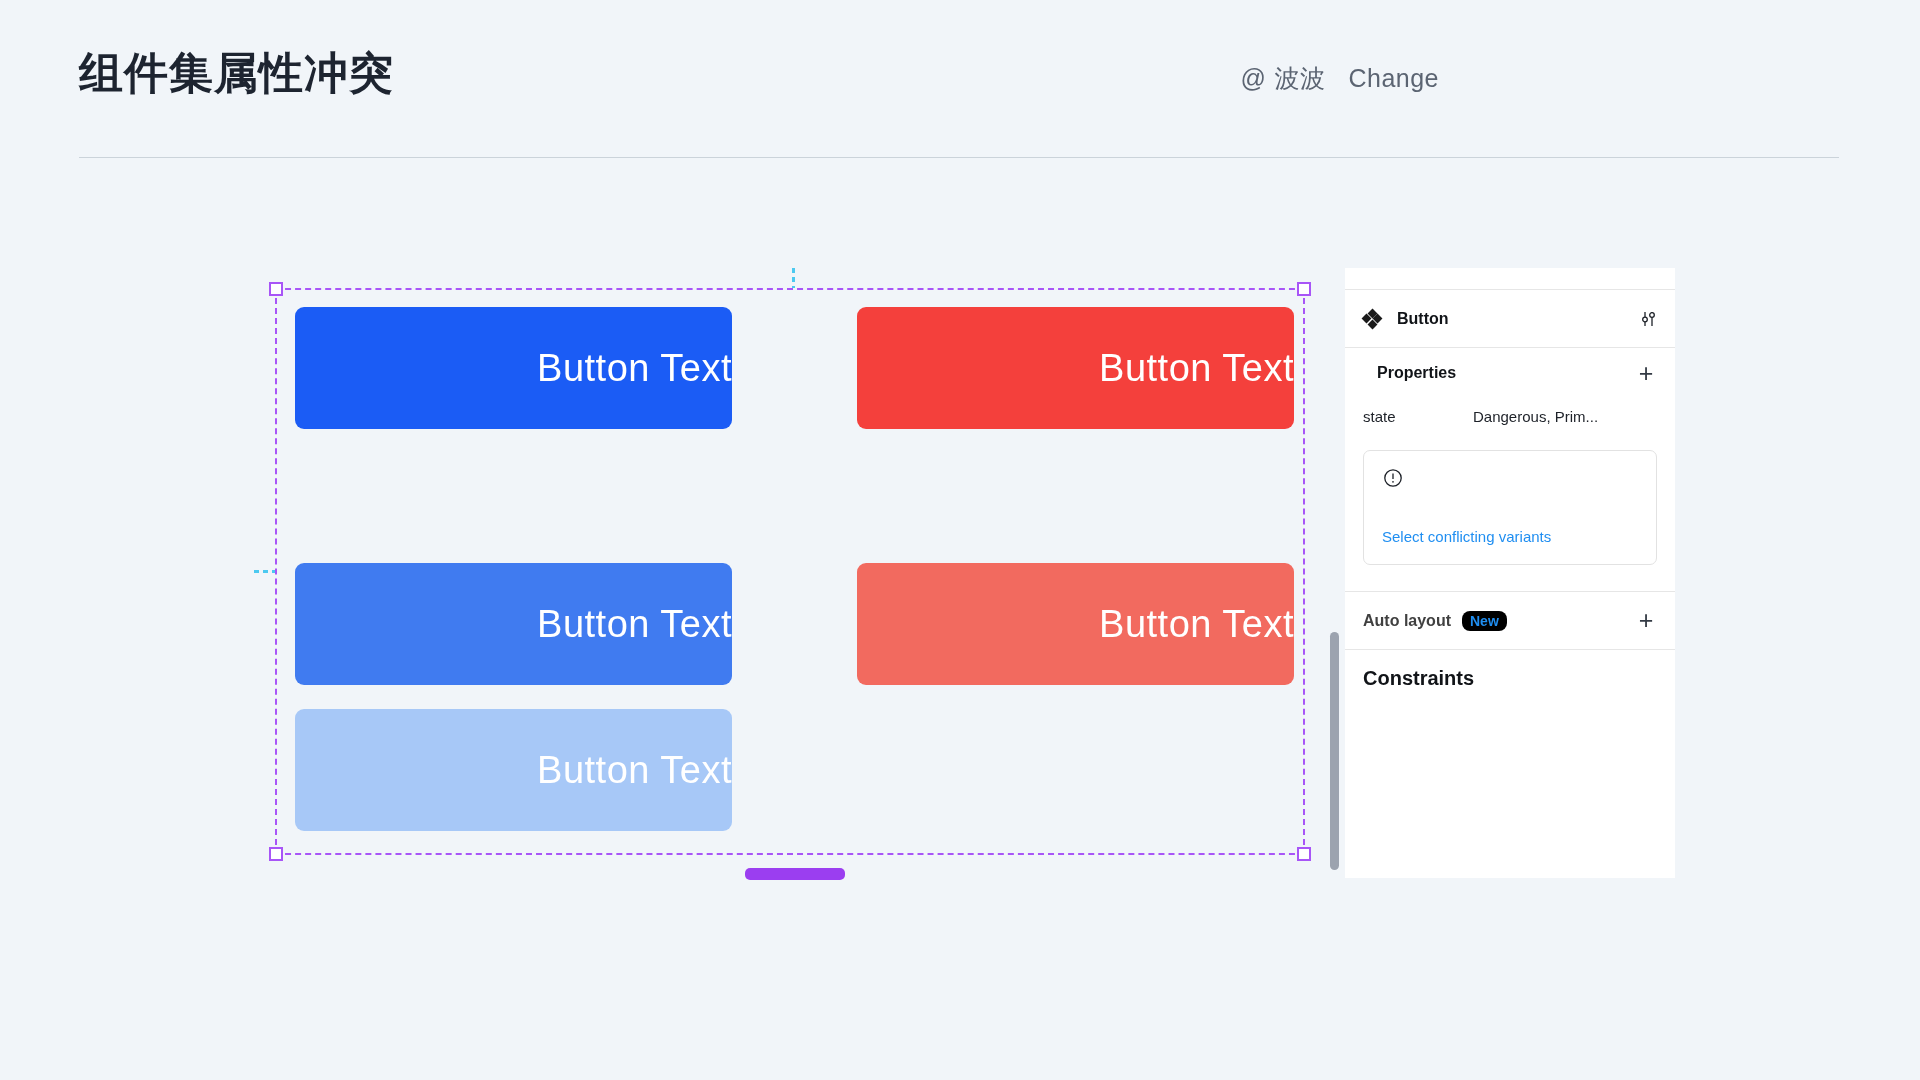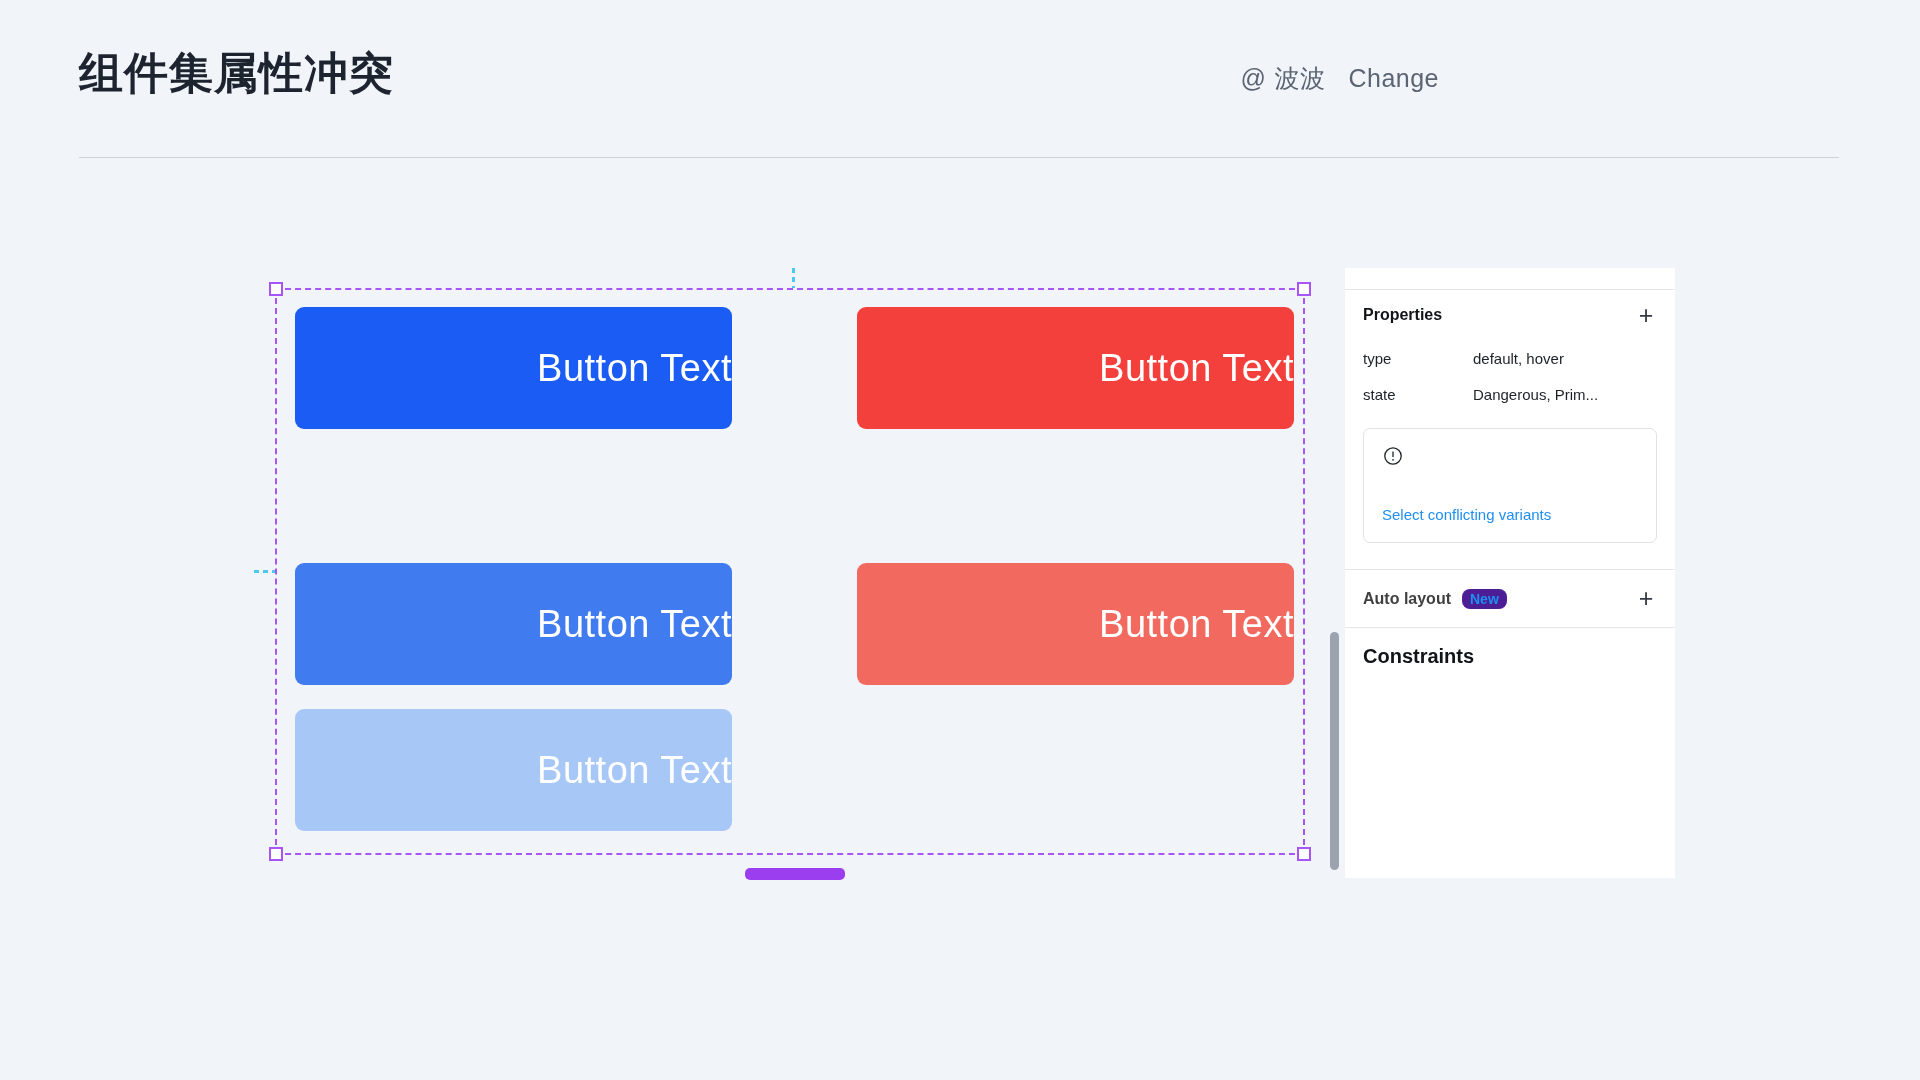--- a/index.html
+++ b/index.html
@@ -206,20 +206,21 @@
   #properties-section-header {
     display: flex;
     align-items: center;
     height: 50px;
     padding: 0 16px 0 18px;
   }
   #properties-section-header .section-title {
     font-size: 16px;
     font-weight: 700;
     color: #111418;
+    margin-left: 14px;
   }
   #properties-section-header .spacer { flex: 1; }
 
   .plus-button {
     width: 26px; height: 26px;
     display: flex; align-items: center; justify-content: center;
     color: #333a44;
     font-size: 25px;
     font-weight: 300;
     line-height: 1;
@@ -278,21 +279,21 @@
   }
   #auto-layout-row .al-label {
     font-size: 16px;
     font-weight: 700;
     color: #404040;
   }
   #auto-layout-row .al-badge {
     margin-left: 11px;
     padding: 2px 8px;
     border-radius: 8px;
-    background: #4c1d95;
+    background: #000000;
     color: #1f8ef1;
     font-size: 14px;
     font-weight: 700;
   }
   #auto-layout-row .spacer { flex: 1; }
 
   #constraints-row {
     display: flex;
     align-items: center;
     height: 56px;
@@ -348,31 +349,47 @@
   <div class="canvas-button" id="btn-primary-disabled">
     <span>Button Text</span>
   </div>
 
   <div id="canvas-scrollbar"></div>
 
   <div id="properties-panel">
 
     <div id="panel-top-strip"></div>
 
+    <div id="panel-node-row">
+      <span class="icon-component-set">
+        <i class="n"></i>
+          <i class="s"></i>
+          <i class="w"></i>
+          <i class="e"></i>
+      </span>
+      <span class="node-name">Button</span>
+      <span class="spacer"></span>
+      <span>
+        <svg class="icon-sliders" viewBox="0 0 20 20" fill="none" stroke="#1d2128" stroke-width="1.3">
+          <line x1="6" y1="3" x2="6" y2="8"></line>
+          <circle cx="6" cy="10.5" r="2.3"></circle>
+          <line x1="6" y1="13" x2="6" y2="17"></line>
+          <circle cx="13" cy="6" r="2.3"></circle>
+          <line x1="13" y1="8.3" x2="13" y2="17"></line>
+          <line x1="13" y1="3" x2="13" y2="3.7"></line>
+        </svg>
+      </span>
+    </div>
 
     <div id="properties-section-header">
       <span class="section-title">Properties</span>
       <span class="spacer"></span>
       <span class="plus-button">+</span>
     </div>
 
-    <div class="property-row">
-      <span class="prop-key">type</span>
-      <span class="prop-val">default, hover</span>
-    </div>
 
     <div class="property-row">
       <span class="prop-key">state</span>
       <span class="prop-val">Dangerous, Prim...</span>
     </div>
 
     <div id="conflict-notice">
       <div class="notice-icon">
         <svg width="22" height="22" viewBox="0 0 22 22" fill="none" stroke="#1d2128" stroke-width="1.3">
           <circle cx="11" cy="11" r="8.2"></circle>

